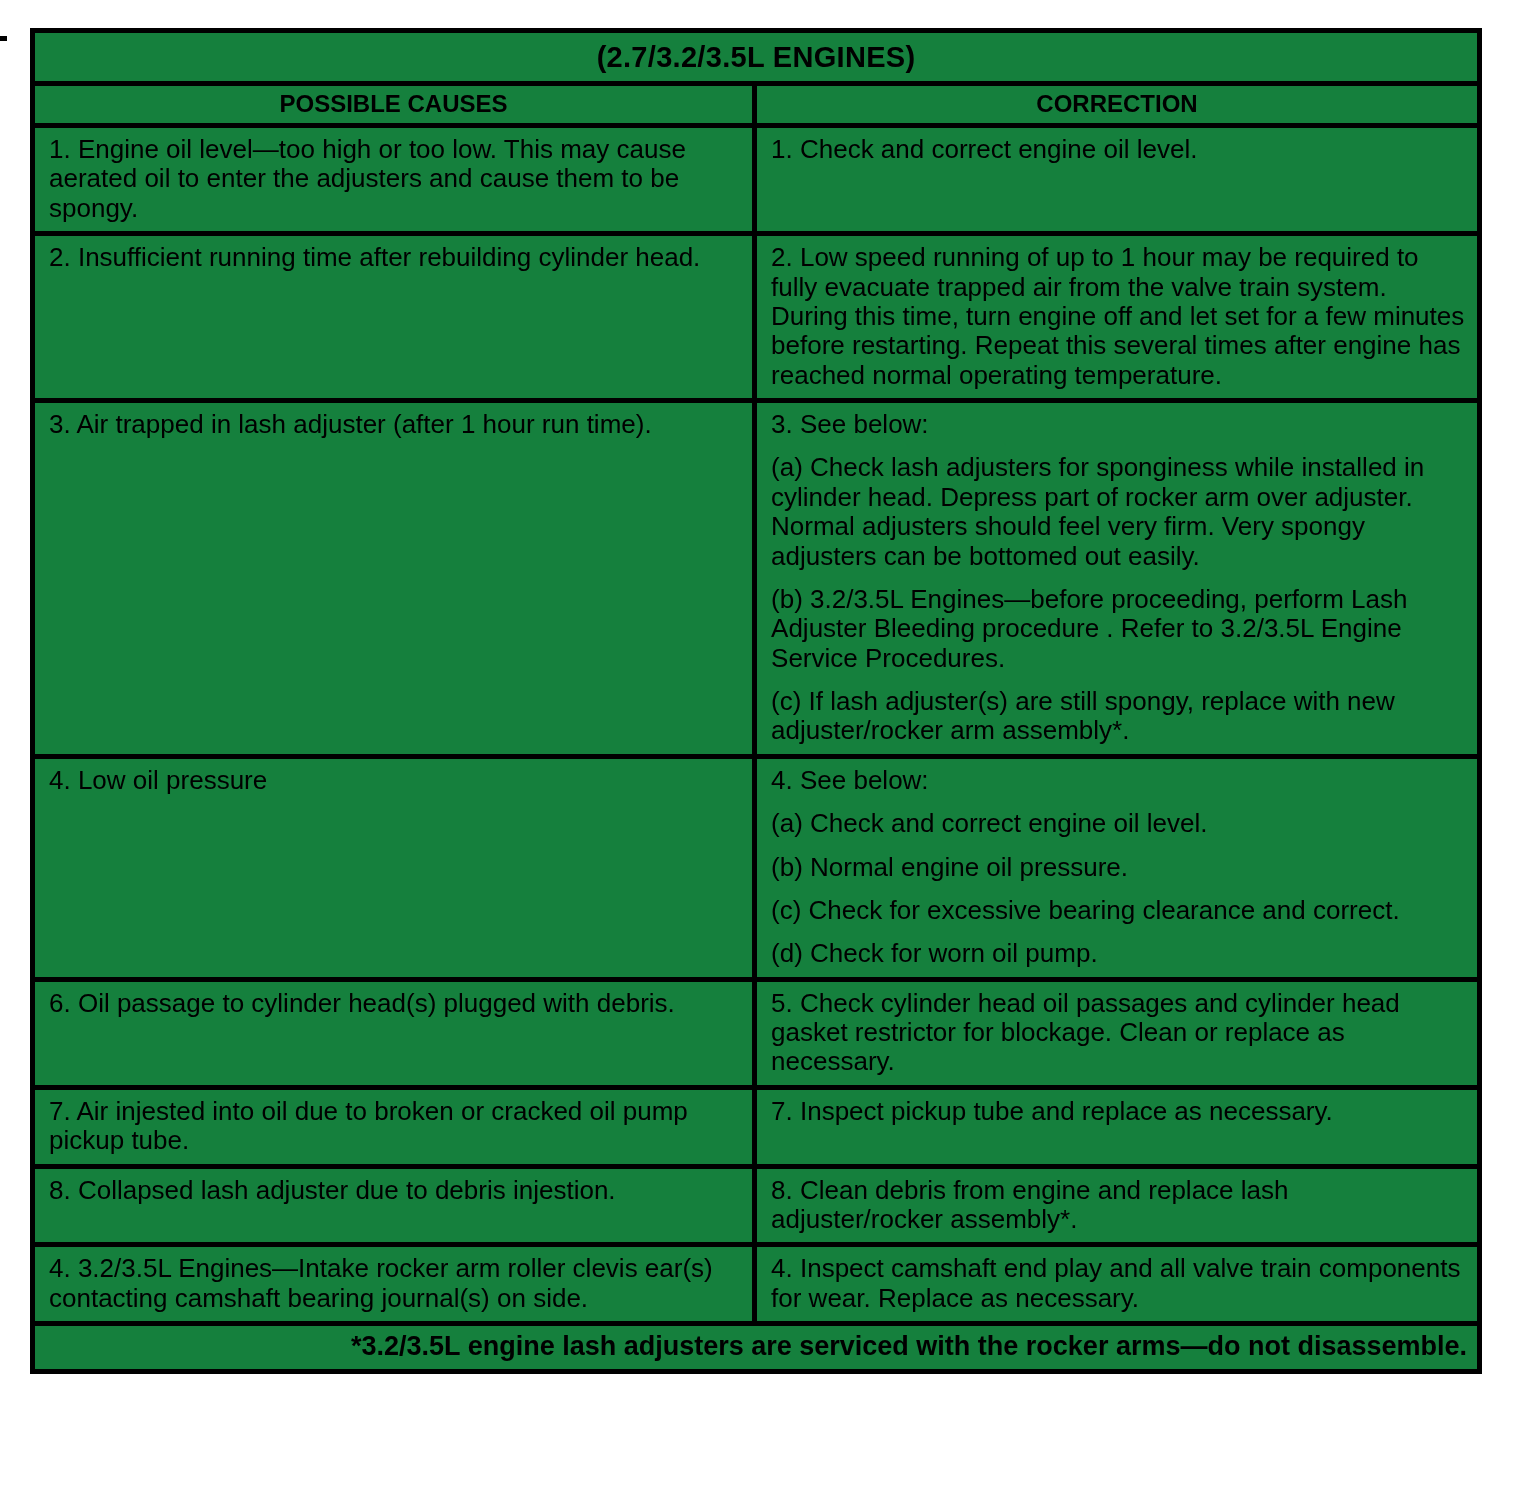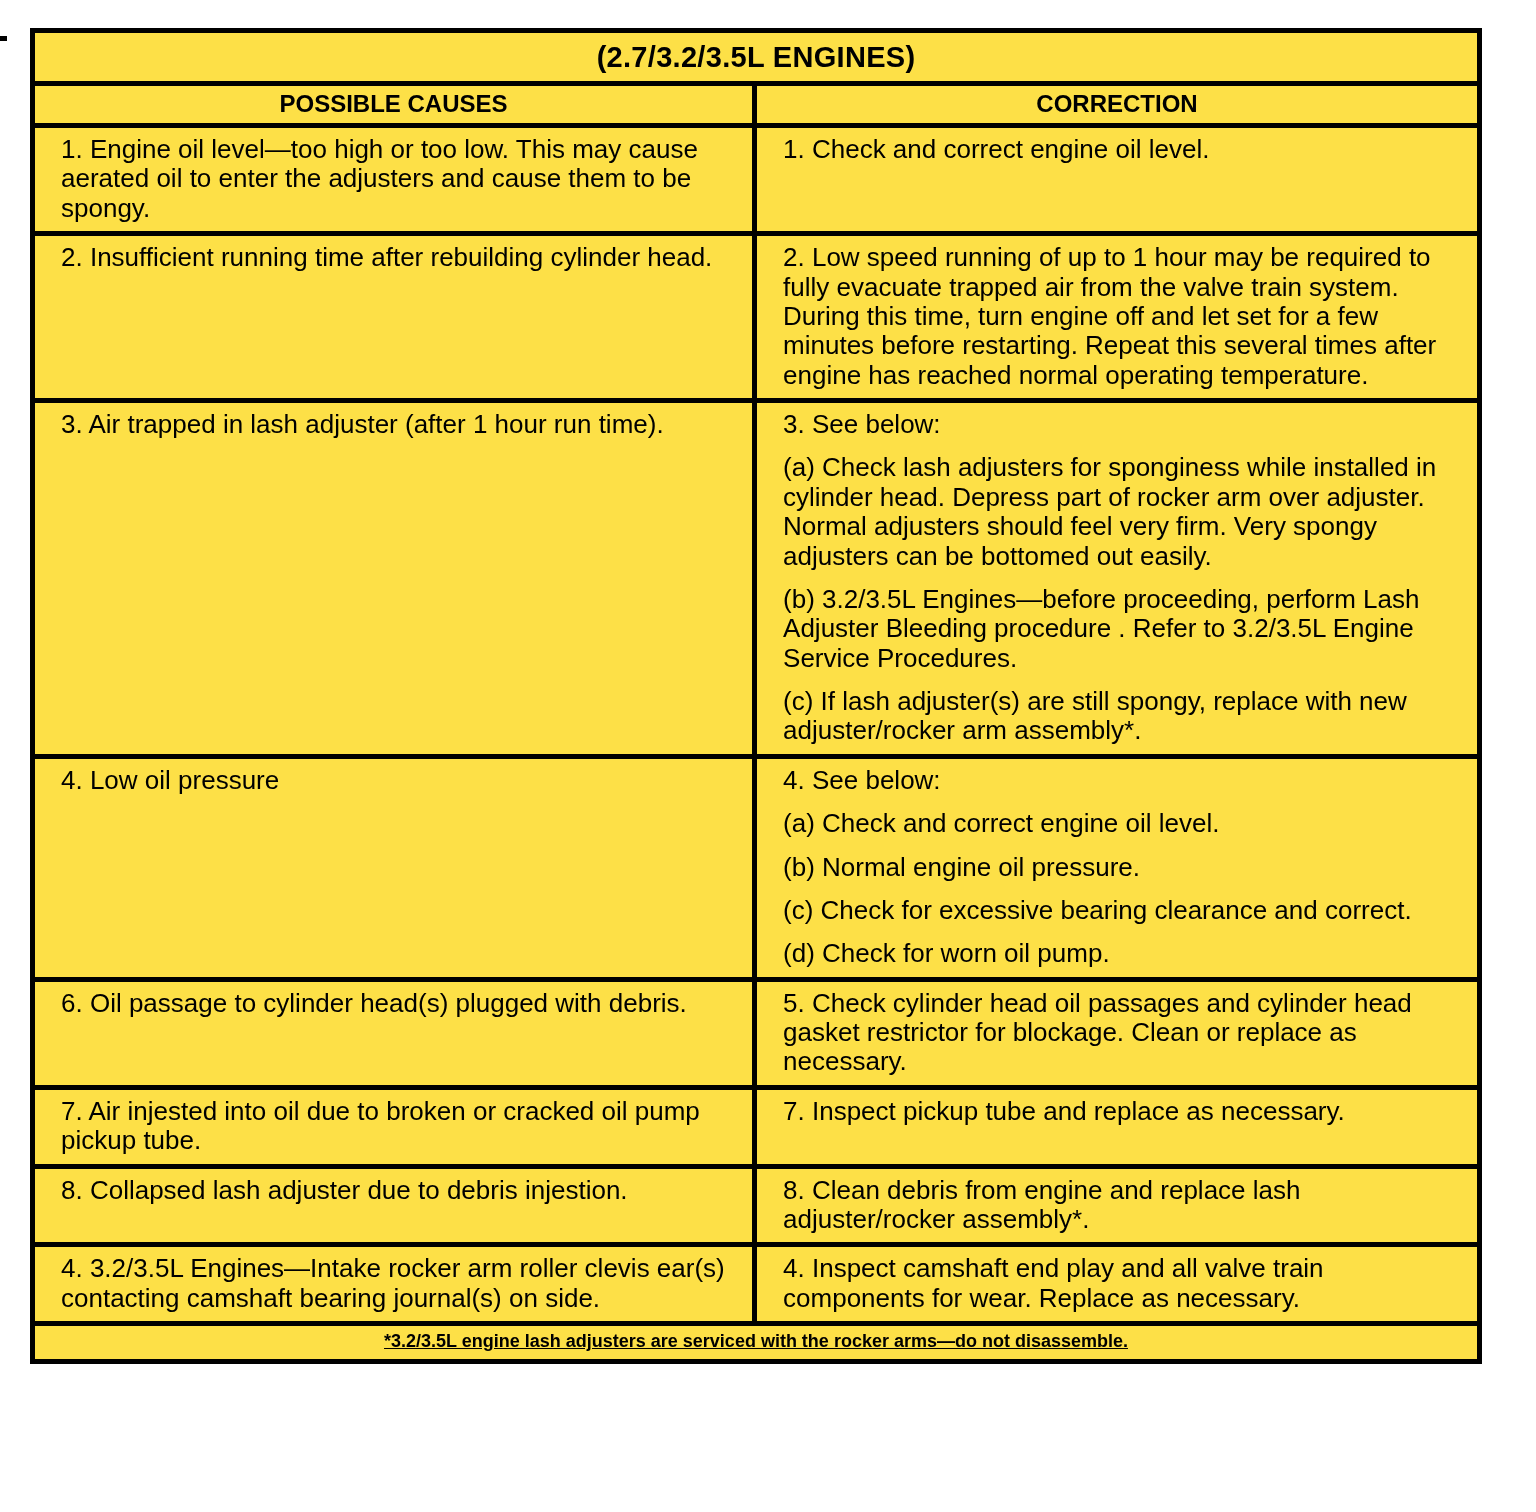--- a/index.html
+++ b/index.html
@@ -24,21 +24,21 @@
     height: 5px;
     background: #000;
   }
   table.trouble-table {
     position: absolute;
     left: 30px;
     top: 28px;
     width: 1452px;
     border-collapse: collapse;
     table-layout: fixed;
-    background: #fde047;
+    background: #15803d;
   }
   table.trouble-table,
   table.trouble-table th,
   table.trouble-table td {
     border: 5px solid #000;
   }
   col.col-causes { width: 49.9%; }
   col.col-correction { width: 50.1%; }
 
   th.title-cell {
@@ -56,32 +56,31 @@
   }
   td.body-cell {
     font-size: 26px;
     line-height: 1.13;
     vertical-align: top;
     text-align: left;
     padding: 7px 12px 8px 10px;
     font-weight: normal;
   }
   td.body-cell p {
-    margin: 0 0 14px 16px;
+    margin: 0 0 14px 4px;
   }
   td.body-cell p:last-child {
     margin-bottom: 0;
   }
   td.footnote-cell {
-    font-size: 18px;
+    font-size: 27px;
     font-weight: bold;
-    text-align: center;
+    text-align: right;
     padding: 5px 10px 7px 10px;
     line-height: 1.15;
-    text-decoration: underline;
   }
 </style>
 </head>
 <body>
 
 <div class="edge-artifact"></div>
 
 <table class="trouble-table">
   <colgroup>
     <col class="col-causes">

